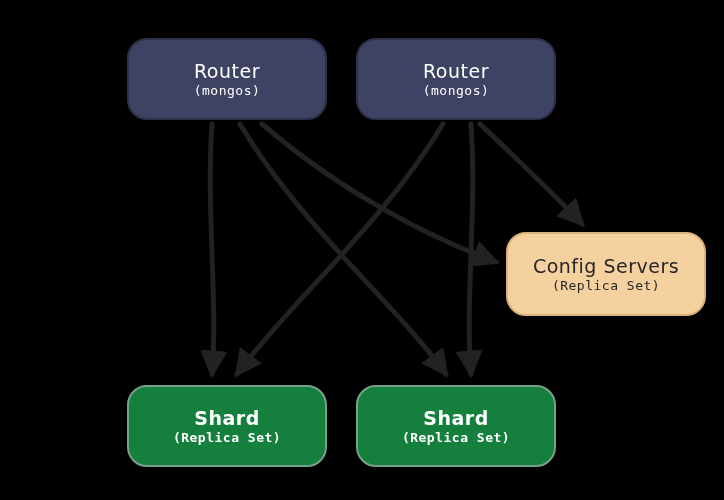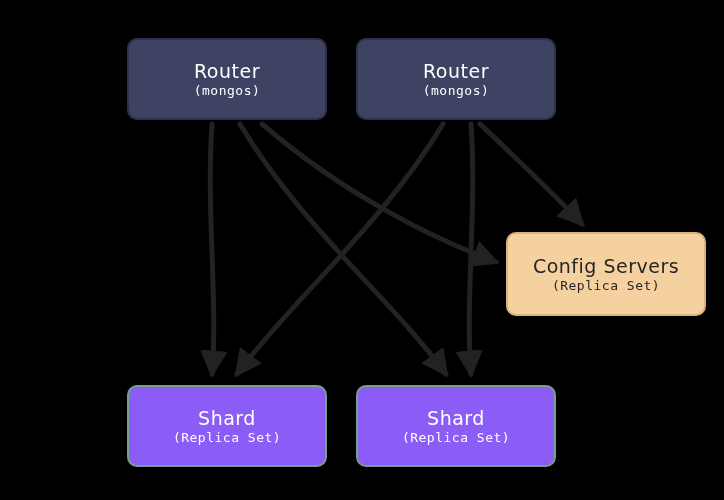--- a/index.html
+++ b/index.html
@@ -14,21 +14,21 @@
   .edges {
     position: absolute;
     left: 0; top: 0;
     width: 724px; height: 500px;
     z-index: 1;
   }
   .node {
     position: absolute;
     width: 200px;
     height: 82px;
-    border-radius: 10px;
+    border-radius: 20px;
     box-sizing: border-box;
     display: flex;
     flex-direction: column;
     align-items: center;
     justify-content: center;
     z-index: 2;
     text-align: center;
   }
   .node .title {
     font-size: 19px;
@@ -45,23 +45,24 @@
     border: 2px solid #2c3049;
     color: #ffffff;
   }
   .node.config {
     background: #f5d1a0;
     border: 2px solid #d9b27c;
     color: #262626;
     height: 84px;
   }
   .node.shard {
-    background: #8b5cf6;
+    background: #15803d;
     border: 2px solid #78a18c;
     color: #ffffff;
+    font-weight: bold;
   }
   #router-1 { left: 127px; top: 38px; }
   #router-2 { left: 356px; top: 38px; }
   #config-servers { left: 506px; top: 232px; text-align: center; }
   #shard-1 { left: 127px; top: 385px; }
   #shard-2 { left: 356px; top: 385px; }
 </style>
 </head>
 <body>
 

